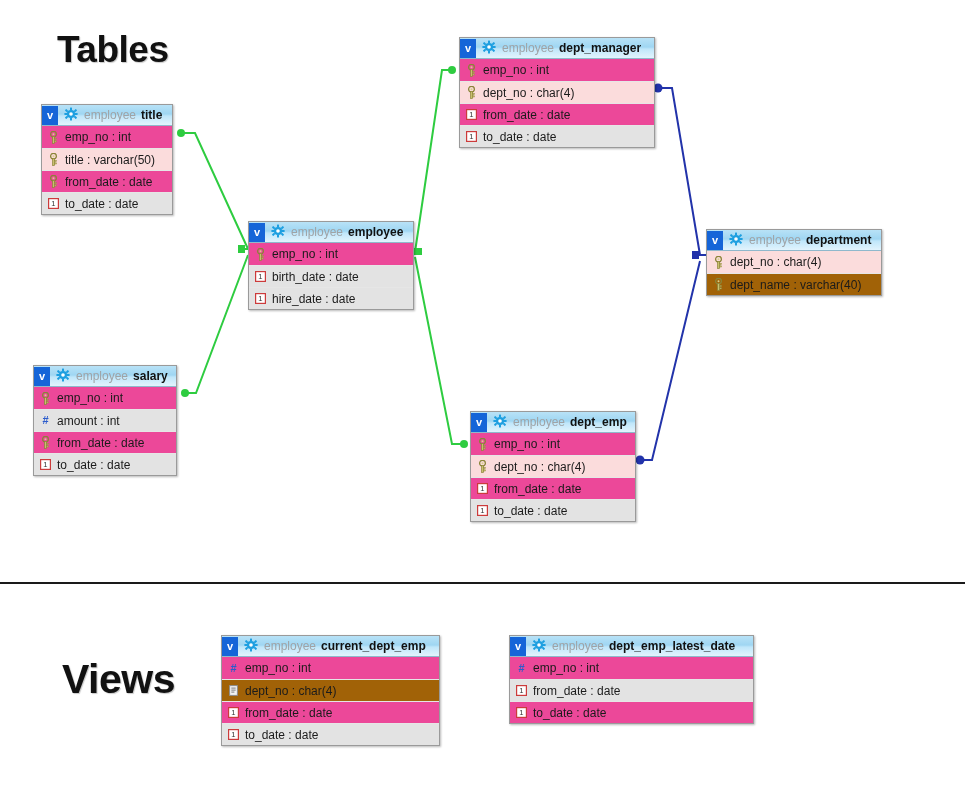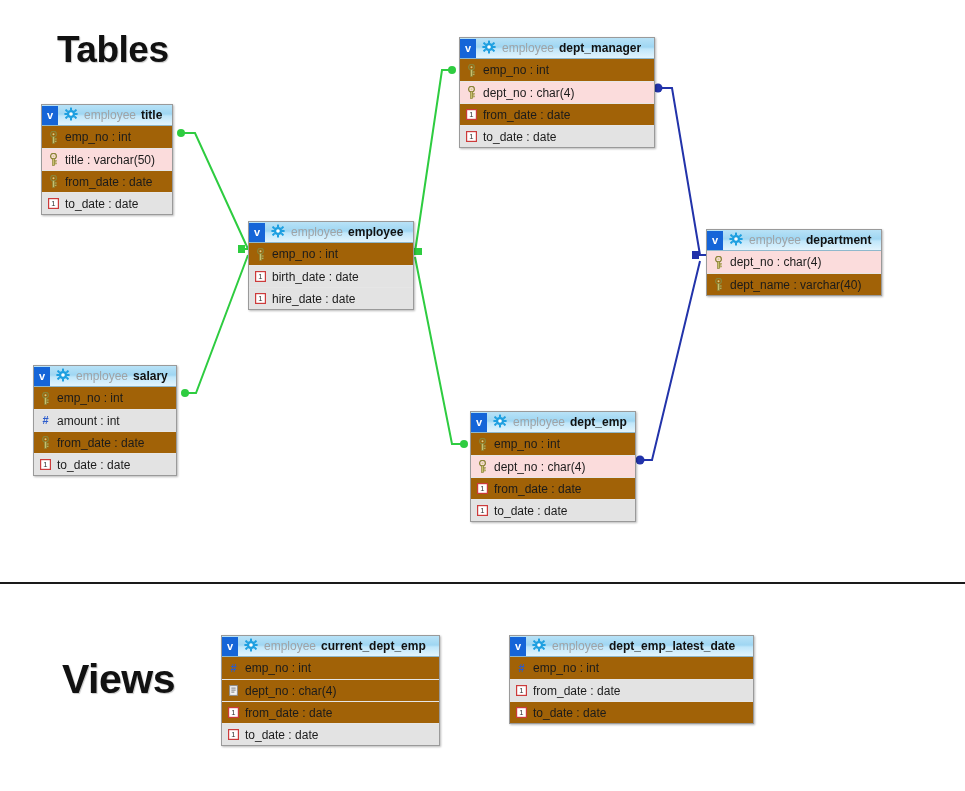--- a/index.html
+++ b/index.html
@@ -82,21 +82,21 @@
     display:flex;align-items:center;
     height:22px;
     font-size:12px;
     color:#1b1b1b;
     border-top:1px solid #e6e6e6;
     padding-left:5px;
     box-sizing:border-box;
     white-space:nowrap;
   }
   .row:first-child{border-top:none;}
-  .row.bg-white{background:#a16207;}
+  .row.bg-white{background:#ec4899;}
   .row.bg-grey{background:#e3e3e3;}
   .row.bg-pink{background:#fbdcdc;}
   .row.bg-pinklight{background:#a16207;}
   .row-icon{
     width:13px;height:14px;flex:0 0 auto;
     margin-right:5px;position:relative;
     display:flex;align-items:center;justify-content:center;
   }
   .row-icon svg{display:block;}
   .row-label{overflow:hidden;text-overflow:clip;}

